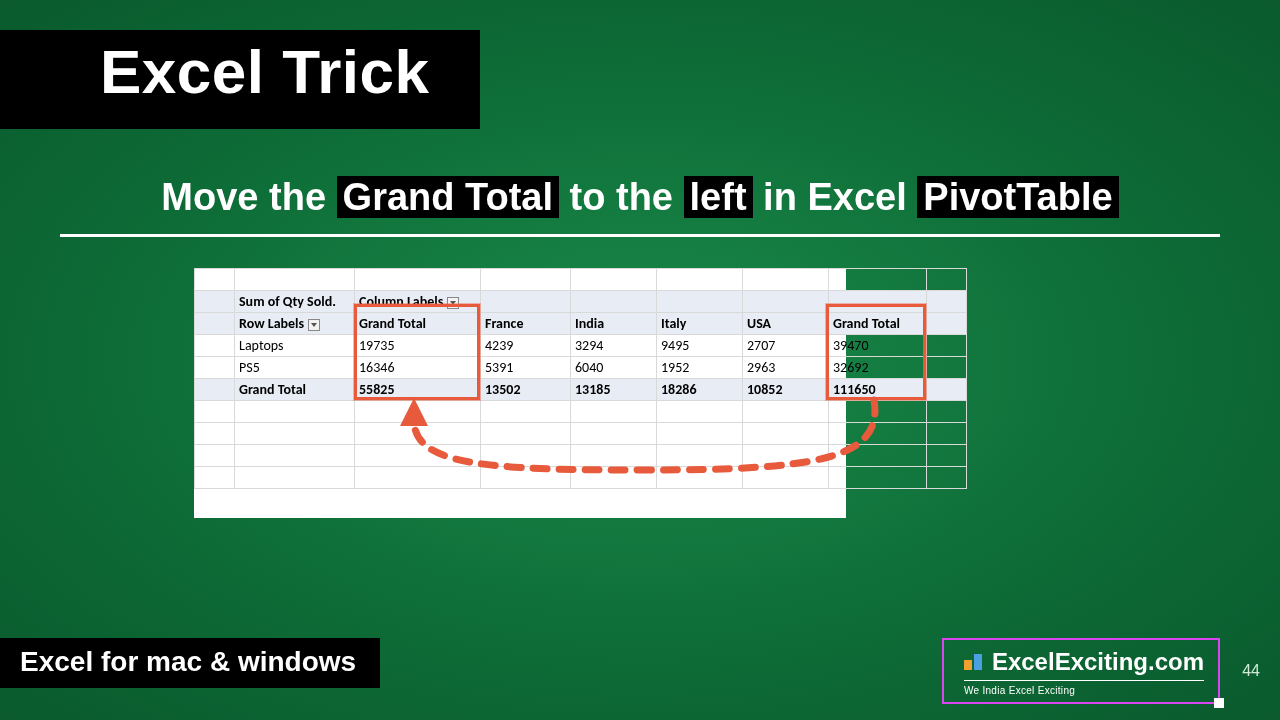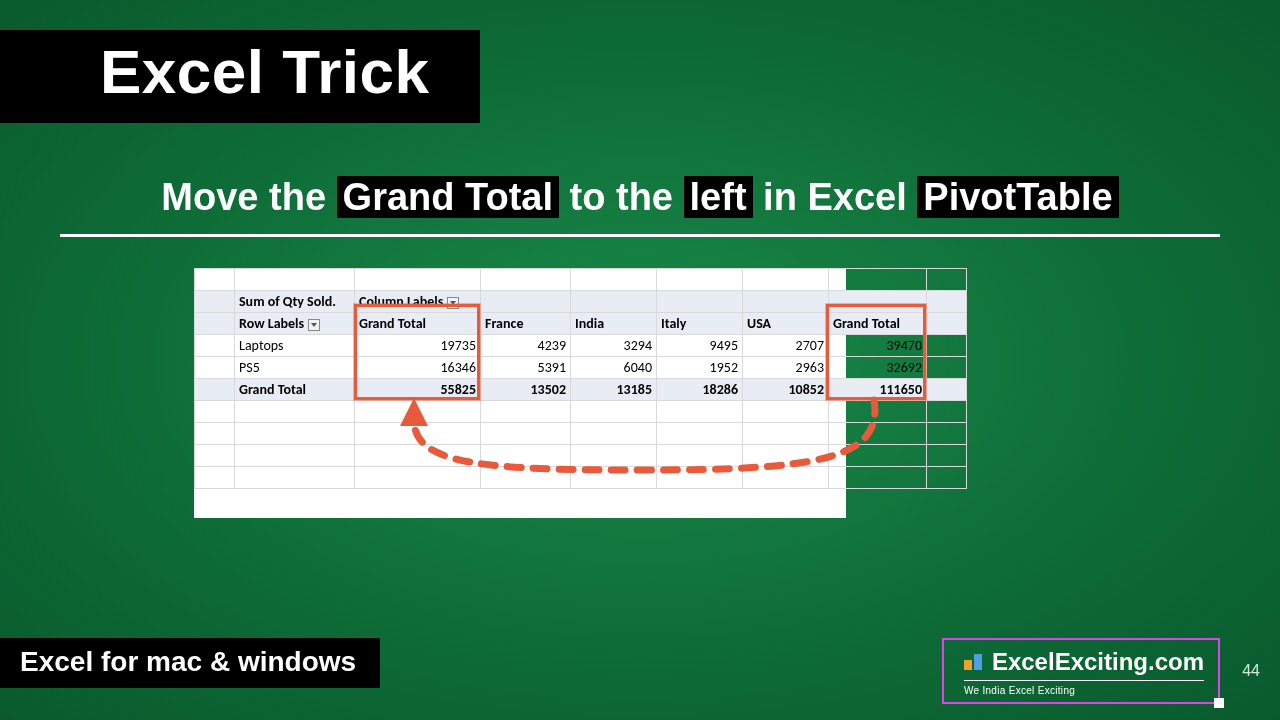--- a/index.html
+++ b/index.html
@@ -6,40 +6,40 @@
   body {
     width: 1280px; height: 720px;
     background: radial-gradient(ellipse at center, #1a8a4a 0%, #0d6b36 60%, #0a5a2d 100%);
     font-family: Arial, Helvetica, sans-serif;
     position: relative; overflow: hidden;
   }
   .title-banner {
     position: absolute; top: 30px; left: 0;
     background: #000; color: #fff;
     font-size: 62px; font-weight: 900;
-    padding: 6px 50px 16px 100px;
+    padding: 6px 50px 22px 100px;
     letter-spacing: 0.5px;
   }
   .subtitle {
     position: absolute; top: 176px; left: 0; right: 0;
     text-align: center; color: #fff;
     font-size: 38px; font-weight: 800;
   }
   .subtitle .hl { background: #000; padding: 0 6px; }
   .hr { position: absolute; top: 234px; left: 60px; right: 60px; height: 3px; background: #fff; }
   .sheet {
     position: absolute; top: 268px; left: 194px;
     width: 652px; height: 250px; background: #fff;
     font-family: Calibri, Arial, sans-serif;
   }
   table { border-collapse: collapse; width: 100%; table-layout: fixed; }
   td { border: 1px solid #d9d9d9; height: 22px; font-size: 14px; padding: 0 4px; white-space: nowrap; }
   td.lbl { text-align: left; font-weight: 700; }
   td.txt { text-align: left; }
-  td.num { text-align: right; }
+  td.num { text-align: left; }
   td.b { font-weight: 700; }
   tr.hdr td { background: #e8ecf4; }
   .dd {
     display: inline-block; width: 12px; height: 12px;
     border: 1px solid #888; background: #f2f2f2;
     vertical-align: middle; margin-left: 4px; position: relative;
   }
   .dd::after {
     content: ""; position: absolute; left: 2px; top: 3px;
     border-left: 3px solid transparent; border-right: 3px solid transparent;

